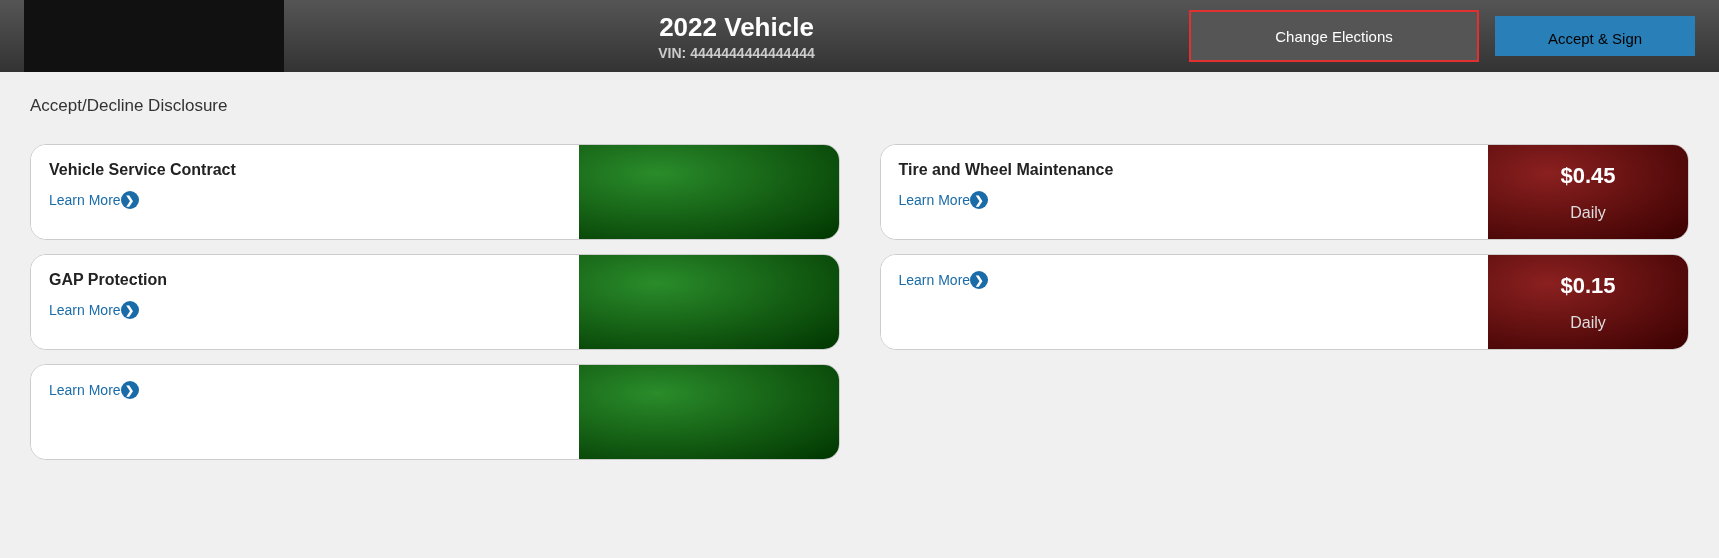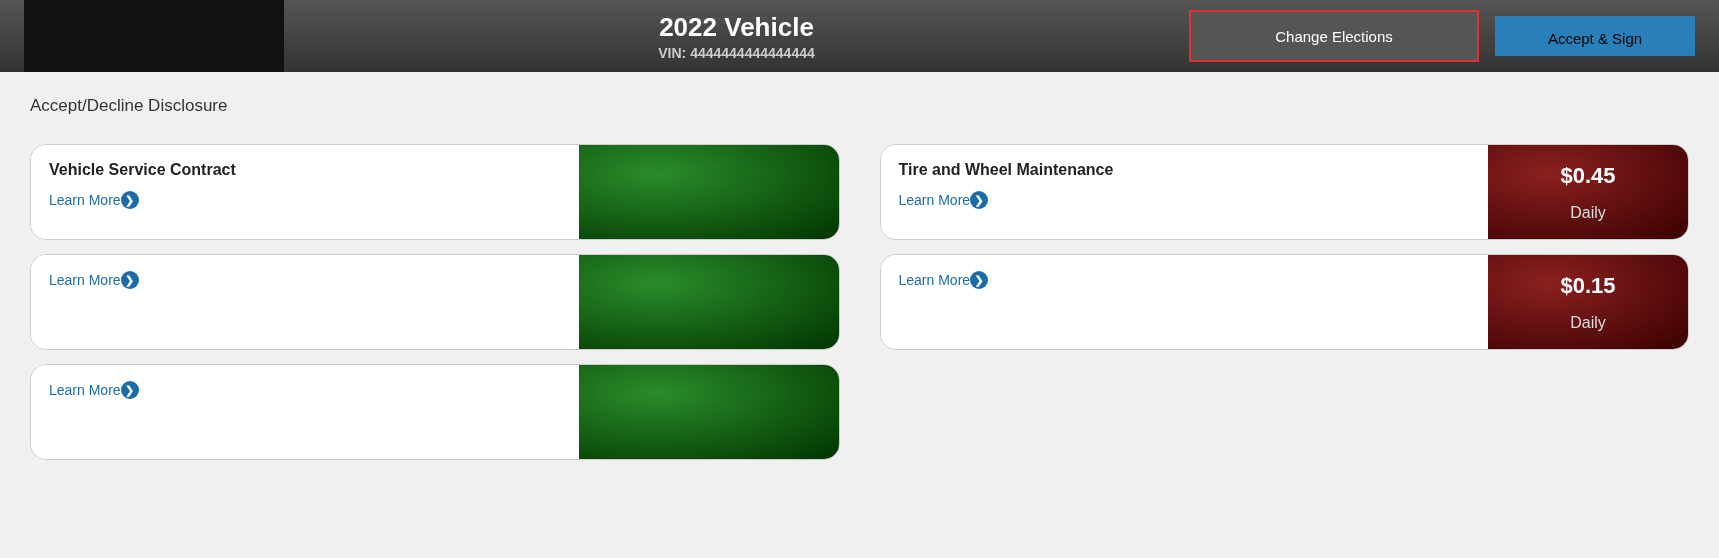--- a/index.html
+++ b/index.html
@@ -206,20 +206,21 @@
           <a class="learn-more-link">
             <span>Learn More</span>
             <span class="circle-arrow">❯</span>
           </a>
         </div>
         <div class="accepted-bar"></div>
       </div>
 
       <div class="product-card">
         <div class="product-info">
+          <div class="product-name">GAP Protection</div>
           <a class="learn-more-link">
             <span>Learn More</span>
             <span class="circle-arrow">❯</span>
           </a>
         </div>
         <div class="accepted-bar"></div>
       </div>
 
       <div class="product-card">
         <div class="product-info">

